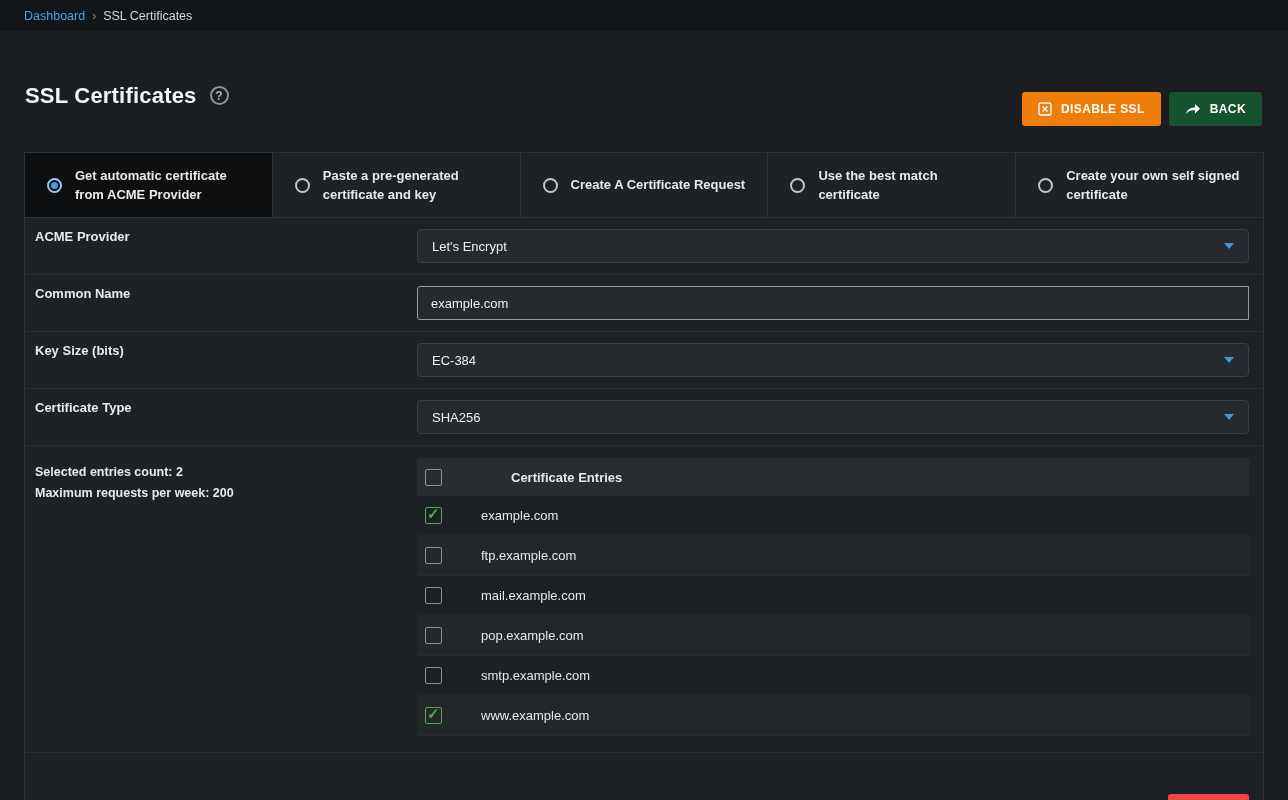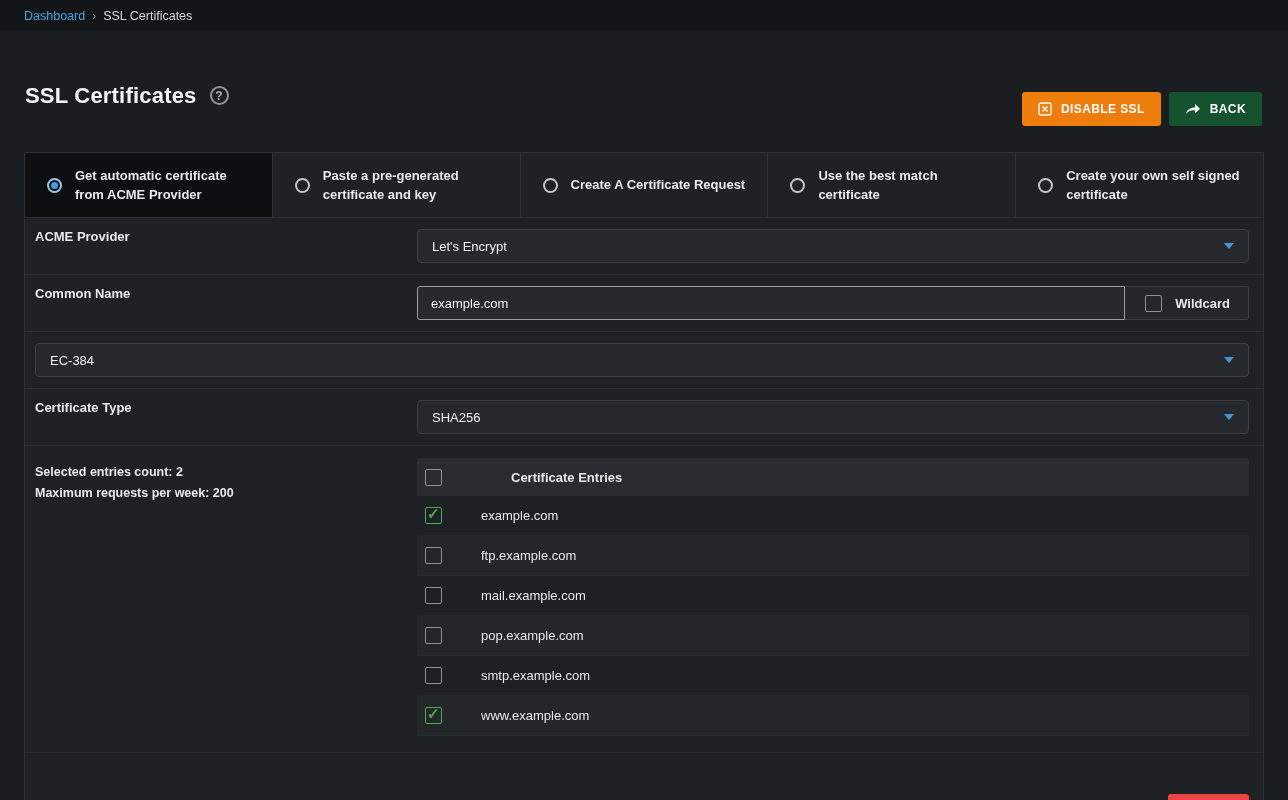--- a/index.html
+++ b/index.html
@@ -278,28 +278,25 @@
         <span>Let's Encrypt</span>
         <span class="chev"></span>
       </div>
     </div>
   </div>
 
   <div class="form-row">
     <div class="form-label">Common Name</div>
     <div class="control-area">
       <input class="text-input" type="text" value="example.com" style="">
-      <div class="wildcard-group">
-        <span class="checkbox"></span>
-        <span class="wildcard-label">Wildcard</span>
-      </div>
     </div>
   </div>
 
   <div class="form-row">
+    <div class="form-label">Key Size (bits)</div>
     <div class="control-area">
       <div class="select">
         <span>EC-384</span>
         <span class="chev"></span>
       </div>
     </div>
   </div>
 
   <div class="form-row">
     <div class="form-label">Certificate Type</div>

